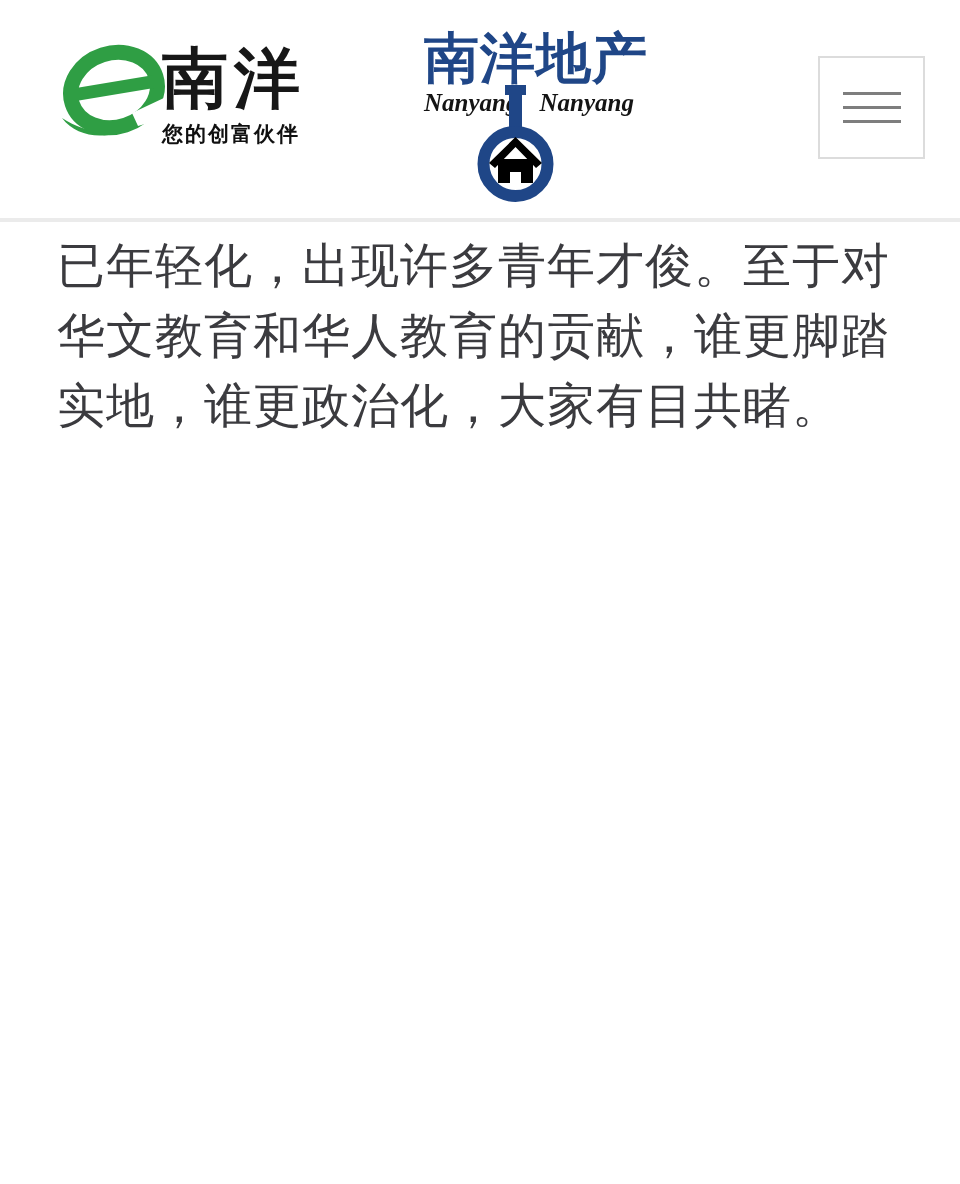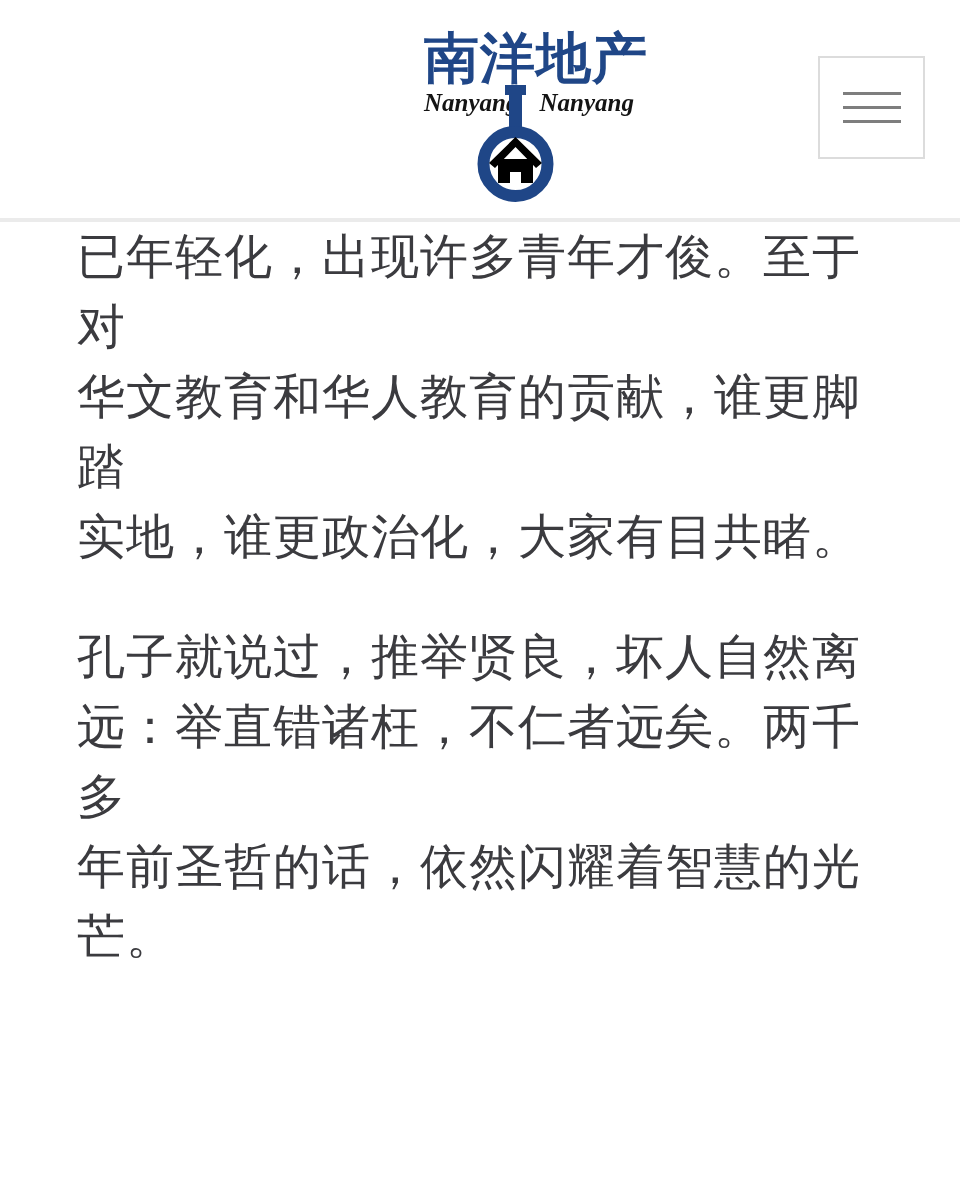--- a/index.html
+++ b/index.html
@@ -106,37 +106,50 @@
     gap: 11px;
     cursor: pointer;
   }
   .menu-line {
     width: 58px; height: 3px;
     background: #7e7e7e;
   }
 
   
   .article {
-    padding: 0 53px 0 57px;
-    margin-left: 20px;
+    padding: 9px 53px 0 57px;
   }
   .article p {
     font-size: 48px;
     line-height: 70px;
     color: #3b3b3f;
     margin: 0 0 50px 0;
     white-space: pre-line;
     letter-spacing: 1px;
   }
 </style>
 </head>
 <body>
 
 <header class="header">
 
+  <a class="logo1">
+    <span class="logo1-e">
+      <svg width="108" height="100" viewBox="0 0 108 100" xmlns="http://www.w3.org/2000/svg">
+        <path d="M0 78 C 22 93 48 95 72 85 C 48 101 16 99 0 78 Z" fill="#2f9e44"></path>
+        <g transform="rotate(-18 52 50)">
+          <ellipse cx="52" cy="50" rx="44" ry="37" fill="none" stroke="#2f9e44" stroke-width="15"></ellipse>
+        </g>
+        <path d="M14 48 L92 35 L92 48 L14 61 Z" fill="#2f9e44"></path>
+        <path d="M70 73 L104 57 L104 78 L76 86 Z" fill="#ffffff"></path>
+      </svg>
+    </span>
+    <span class="logo1-cjk">南洋</span>
+    <span class="logo1-tagline">您的创富伙伴</span>
+  </a>
 
   <a class="logo2">
     <span class="logo2-cjk">南洋地产</span>
     <span class="logo2-en">
       <span>Nanyang</span>
       <span>Nanyang</span>
     </span>
     <span class="key-icon">
       <svg width="80" height="120" viewBox="0 0 80 120" xmlns="http://www.w3.org/2000/svg">
 
@@ -159,17 +172,13 @@
       <span class="menu-line"></span>
     </span>
   </button>
 
 </header>
 
 <main class="article">
   <p>已年轻化，出现许多青年才俊。至于对
 华文教育和华人教育的贡献，谁更脚踏
 实地，谁更政治化，大家有目共睹。</p>
-  <p>孔子就说过，推举贤良，坏人自然离
-远：举直错诸枉，不仁者远矣。两千多
-年前圣哲的话，依然闪耀着智慧的光
-芒。</p>
 </main>
 
 </body></html>

